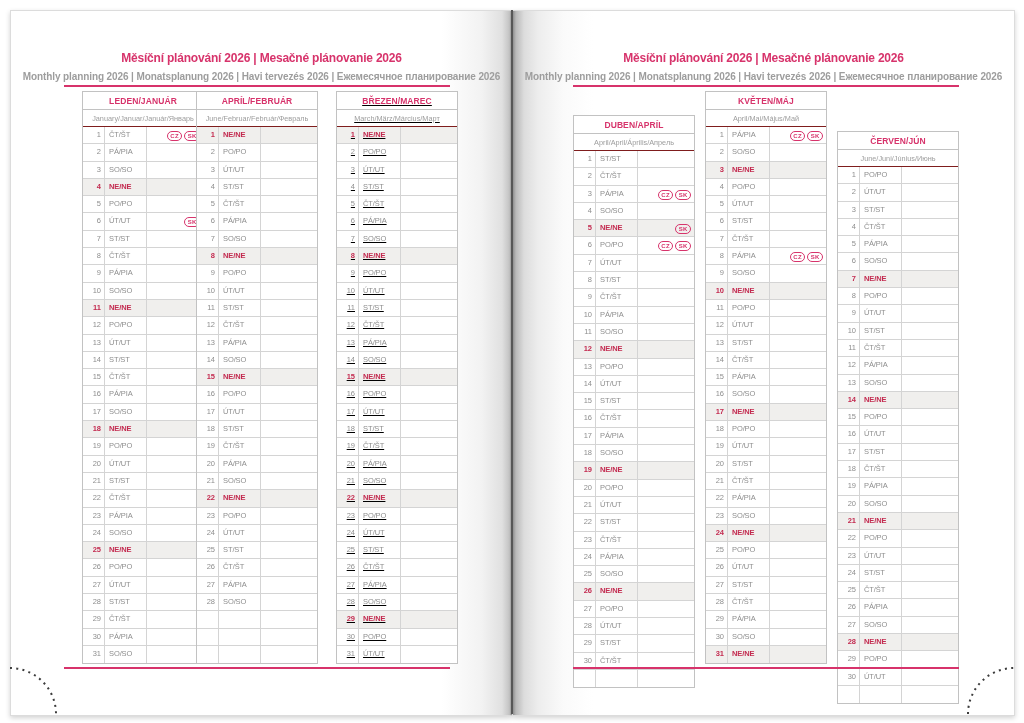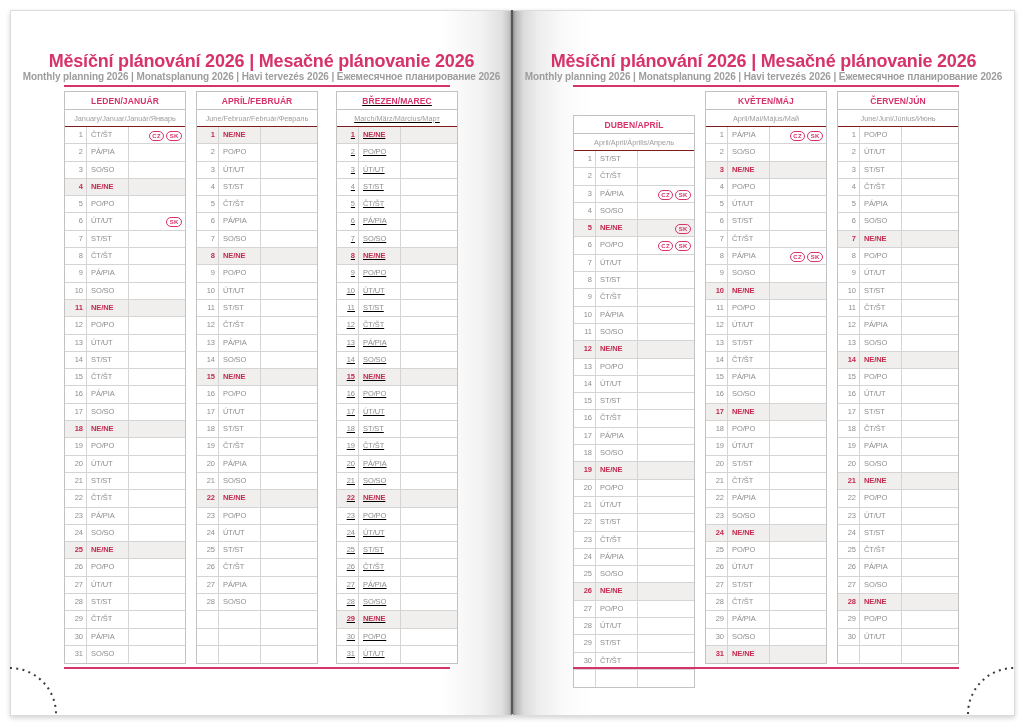--- a/index.html
+++ b/index.html
@@ -21,21 +21,21 @@
     left:513px;width:501px;
     border:1px solid #dcdcdc;border-left:none;
     background:linear-gradient(to right,#8f8f8f 0%,#b9b9b9 0.6%,#dcdcdc 2.2%,#ededed 5%,#fafafa 10%,#ffffff 16%);
   }
   .spine{
     position:absolute;top:10px;left:511px;width:2px;height:704px;
     background:#565656;
   }
   .page-header{position:absolute;left:0;width:100%;text-align:center;}
   .page-title{
-    top:40px;font-size:18px;font-weight:bold;letter-spacing:-0.2px;
+    top:40px;font-size:12px;font-weight:bold;letter-spacing:-0.2px;
     color:var(--accent);
   }
   .page-subtitle{
     top:60px;font-size:10px;letter-spacing:-0.1px;color:#9d9d9d;font-weight:bold;
   }
   .rule{
     position:absolute;height:2px;background:var(--accent);width:386px;
   }
   .rule-top{top:74px;}
   .rule-bottom{top:656px;}
@@ -85,21 +85,21 @@
 </head>
 <body>
 
 <div>
 
   <div class="page page-left pl">
     <div class="page-header page-title">Měsíční plánování 2026 | Mesačné plánovanie 2026</div>
     <div class="page-header page-subtitle">Monthly planning 2026 | Monatsplanung 2026 | Havi tervezés 2026 | Ежемесячное планирование 2026</div>
     <div class="rule rule-top" style="left:53px"></div>
     <div class="months" style="left:53px">
-        <div class="month" style="left: 0px;">
+        <div class="month" style="left: 18px;">
           <div class="month-name">LEDEN/JANUÁR</div>
           <div class="month-langs">January/Januar/Január/Январь</div>
           <div class="day-row">
             <div class="cell-num">1</div>
             <div class="cell-day">ČT/ŠT</div>
             <div class="cell-notes">
               <span class="badges">
                 <span class="badge">CZ</span>
                 <span class="badge">SK</span>
               </span>
@@ -922,21 +922,21 @@
             <div class="cell-num">30</div>
             <div class="cell-day">SO/SO</div>
             <div class="cell-notes"></div>
           </div>
           <div class="day-row sunday">
             <div class="cell-num">31</div>
             <div class="cell-day">NE/NE</div>
             <div class="cell-notes"></div>
           </div>
         </div>
-        <div class="month" style="left: 264px;">
+        <div class="month" style="left: 264px; margin-top: 40px;">
           <div class="month-name">ČERVEN/JÚN</div>
           <div class="month-langs">June/Juni/Június/Июнь</div>
           <div class="day-row">
             <div class="cell-num">1</div>
             <div class="cell-day">PO/PO</div>
             <div class="cell-notes"></div>
           </div>
           <div class="day-row">
             <div class="cell-num">2</div>
             <div class="cell-day">ÚT/UT</div>

